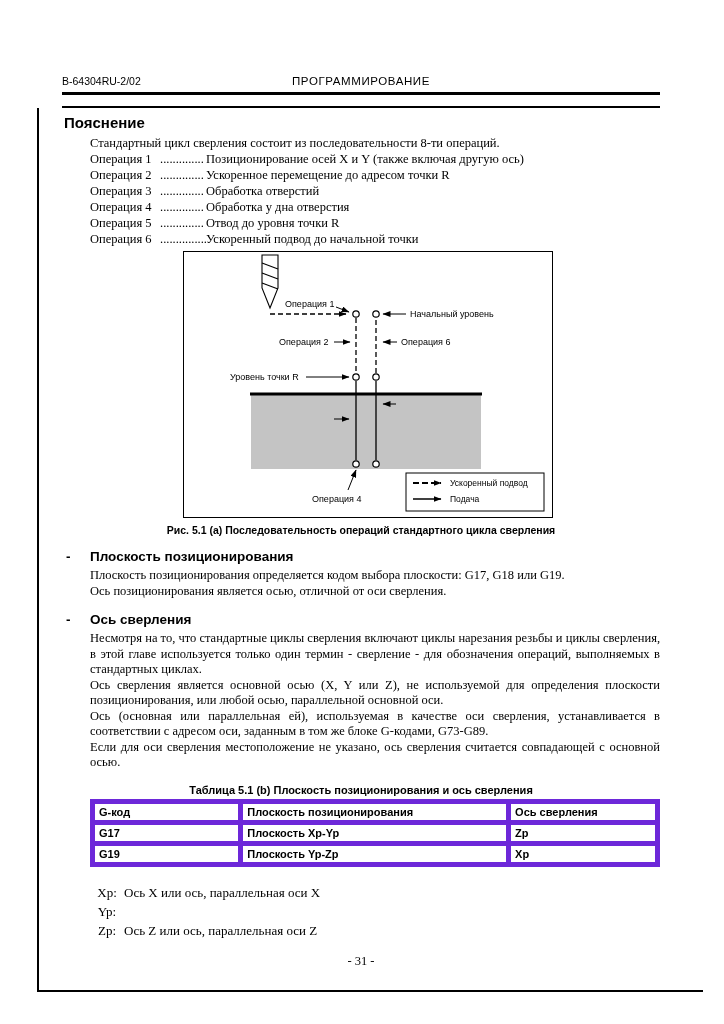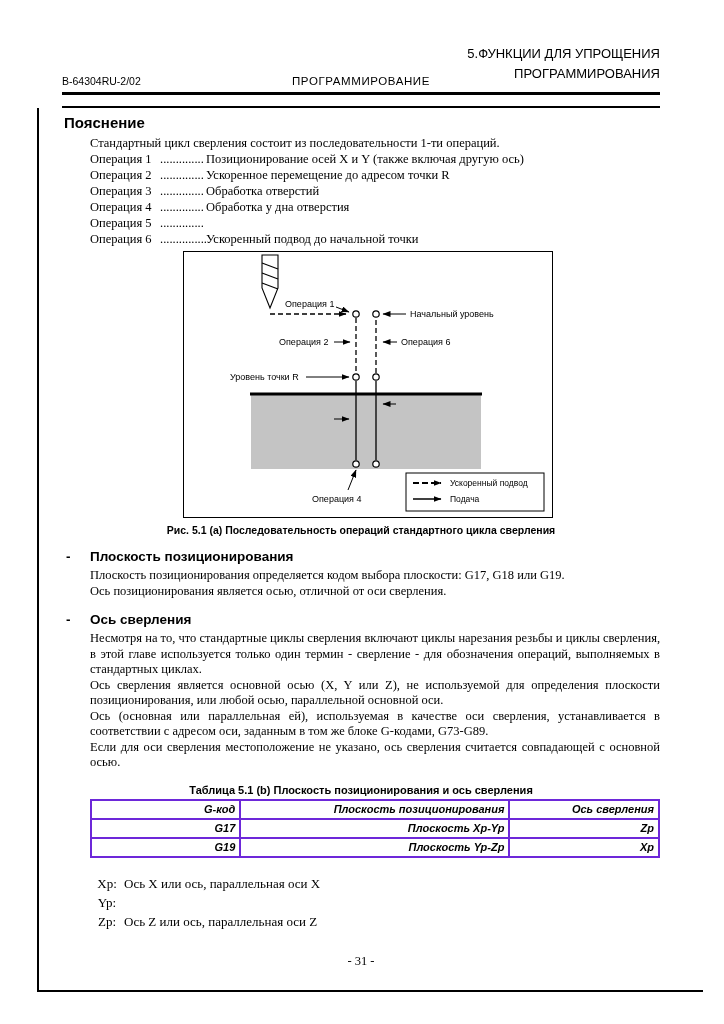--- a/index.html
+++ b/index.html
@@ -46,53 +46,49 @@
                  font-size:13.5px; font-weight:bold; margin:13px 0 4px 4px; }
   .sub-heading .dash { width:24px; }
 
   .body-text { font-size:12.5px; line-height:15.5px; margin-left:28px; text-align:justify; }
 
   .table-caption { margin-top:13px; text-align:center;
                    font-family:"Liberation Sans", sans-serif; font-weight:bold; font-size:11px; }
   .data-table { margin:3px 0 0 28px; width:570px; border-collapse:collapse;
                 font-family:"Liberation Sans", sans-serif; font-size:11px; font-weight:bold;
                 border:2px solid #000; }
-  .data-table th, .data-table td { border:2px solid #6d28d9; text-align:right;
-                                   padding:2px 4px; height:19px;font-style:italic; }
+  .data-table th, .data-table td { border:5px solid #6d28d9; text-align:left;
+                                   padding:2px 4px; height:19px; }
   .col-gcode { width:150px; } .col-plane { width:270px; } .col-axis { width:150px; }
 
   .footnotes { margin:16px 0 0 28px; font-size:13px; line-height:19px; }
   .footnote-row { display:flex;text-align:center; }
   .fn-key { width:34px; }
 
   .page-number { position:absolute; left:62px; width:598px; top:954px;
                  text-align:center; font-size:12.5px; }
 </style>
 </head>
 <body>
 
 <div class="page">
   <div class="frame-left"></div>
   <div class="frame-bottom"></div>
 
   <header class="header">
     <div class="doc-id">B-64304RU-2/02</div>
     <div class="header-center">ПРОГРАММИРОВАНИЕ</div>
-    <div class="header-right">
-      <div>5.ФУНКЦИИ ДЛЯ УПРОЩЕНИЯ</div>
-      <div>ПРОГРАММИРОВАНИЯ</div>
-    </div>
   </header>
   <div class="header-rule"></div>
 
   <div class="main">
     <div class="section-rule"></div>
 
     <div class="explanation-heading">Пояснение</div>
-    <p class="intro">Стандартный цикл сверления состоит из последовательности 1-ти операций.</p>
+    <p class="intro">Стандартный цикл сверления состоит из последовательности 8-ти операций.</p>
 
     <div class="ops">
       <div class="op-row">
         <span class="op-label">Операция 1</span>
           <span class="op-dots">..............</span>
           <span class="op-text">Позиционирование осей X и Y (также включая другую ось)</span>
       </div>
       <div class="op-row">
         <span class="op-label">Операция 2</span>
           <span class="op-dots">..............</span>
@@ -104,20 +100,21 @@
           <span class="op-text">Обработка отверстий</span>
       </div>
       <div class="op-row">
         <span class="op-label">Операция 4</span>
           <span class="op-dots">..............</span>
           <span class="op-text">Обработка у дна отверстия</span>
       </div>
       <div class="op-row">
         <span class="op-label">Операция 5</span>
           <span class="op-dots">..............</span>
+          <span class="op-text">Отвод до уровня точки R</span>
       </div>
       <div class="op-row">
         <span class="op-label">Операция 6</span>
           <span class="op-dots">...............</span>
           <span class="op-text">Ускоренный подвод до начальной точки</span>
       </div>
     </div>
 
     <div class="figure-box">
       <svg viewBox="0 0 368 265" width="368" height="265">

